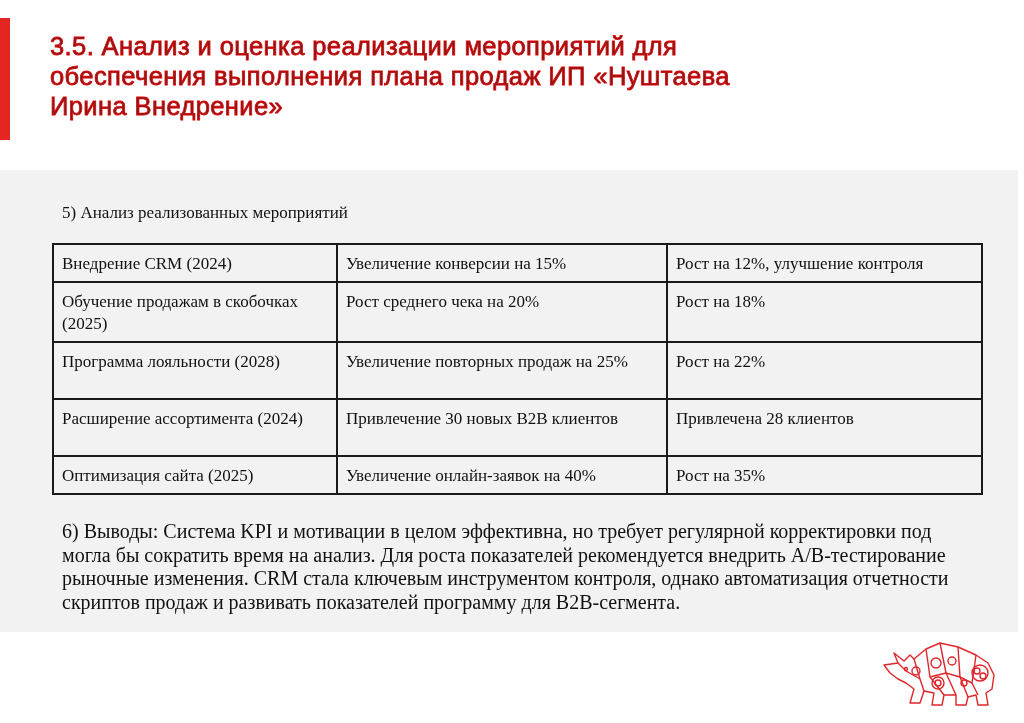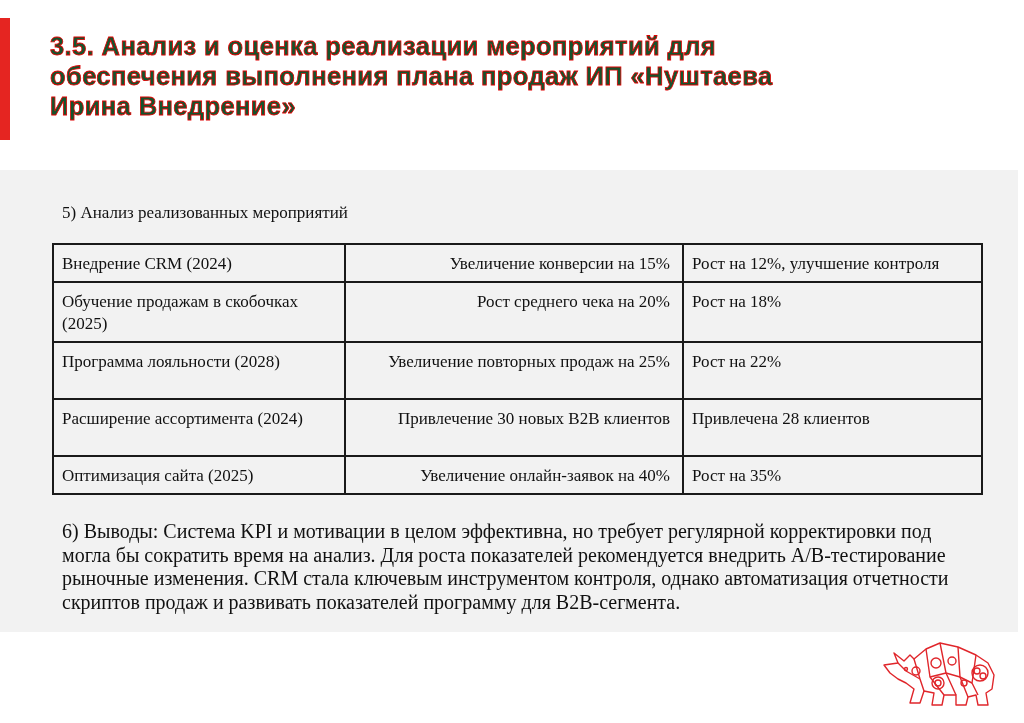--- a/index.html
+++ b/index.html
@@ -8,46 +8,46 @@
     background: #ffffff;
     font-family: "Liberation Serif", serif;
   }
   .accent-bar {
     position: absolute; left: 0; top: 18px; width: 10px; height: 122px;
     background: #e52521;
   }
   .title {
     position: absolute; left: 50px; top: 31px; width: 900px;
     font-family: "Liberation Sans", sans-serif;
-    font-weight: 700; font-size: 25.5px; line-height: 30px;
-    color: #14532d; letter-spacing: 0.4px;
+    font-weight: 400; font-size: 25.5px; line-height: 30px;
+    color: #7f1d1d; letter-spacing: 0.4px;
     -webkit-text-stroke: 0.8px #e00000;
   }
   .title span { display: block; }
   .panel {
     position: absolute; left: 0; top: 170px; width: 1018px; height: 462px;
     background: #f2f2f2;
   }
   .section-heading {
     position: absolute; left: 62px; top: 203px;
     font-size: 17px; color: #111;
   }
   table.results {
     position: absolute; left: 52px; top: 243px;
     border-collapse: collapse; width: 931px;
     font-size: 17px; color: #111;
   }
   table.results td {
     border: 2px solid #1a1a1a;
     vertical-align: top;
-    padding: 8px 12px 6px 8px;
+    padding: 8px 4px 6px 8px;
     line-height: 22px;
   }
   table.results td.c1 { width: 270px; }
-  table.results td.c2 { width: 316px; text-align: right; }
+  table.results td.c2 { width: 316px; }
   table.results tr.r1 td { height: 20px; }
   table.results tr.r2 td, table.results tr.r3 td, table.results tr.r4 td { height: 41px; }
   table.results tr.r5 td { height: 20px; margin-top: 46px; }
   .conclusions {
     position: absolute; left: 62px; top: 520px; width: 900px;
     font-size: 20px; line-height: 23.5px; color: #111;
   }
   .conclusions span { display: block; white-space: nowrap; }
   .logo {
     position: absolute; left: 880px; top: 633px; width: 130px; height: 80px;

